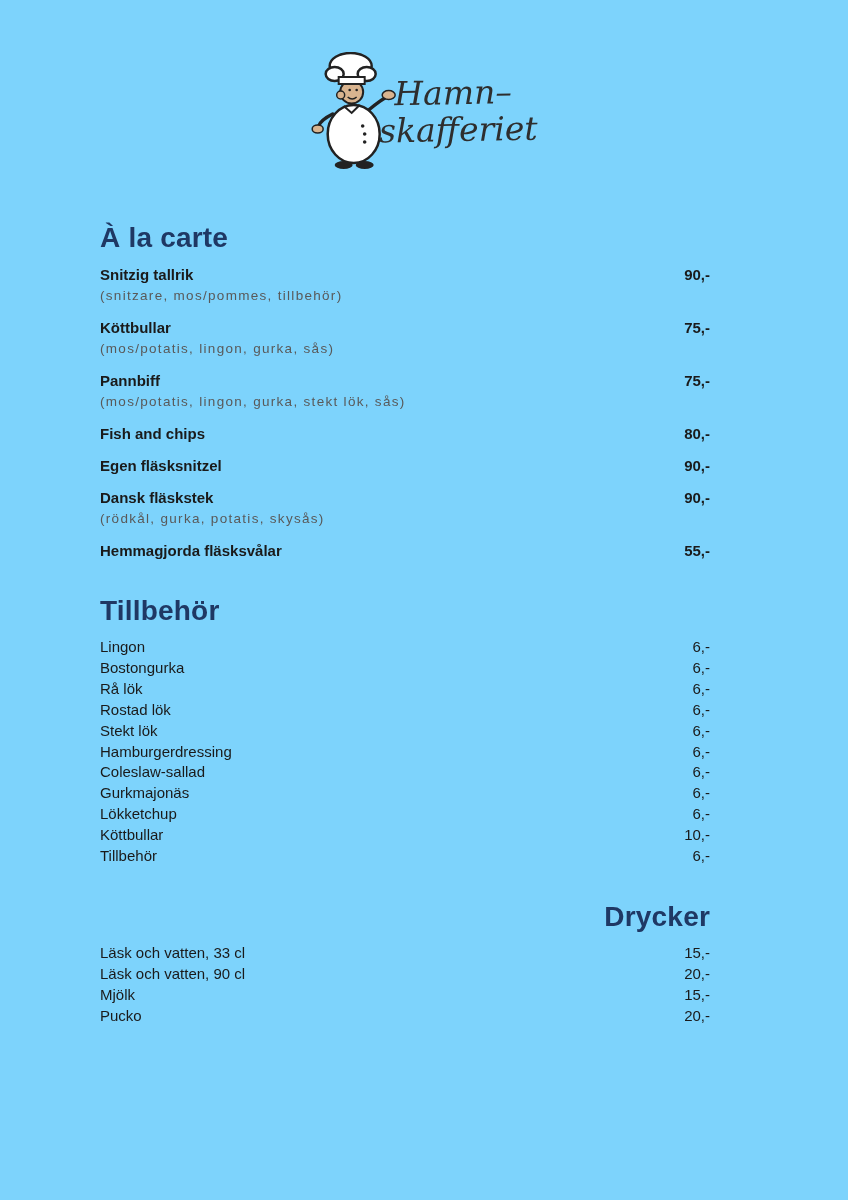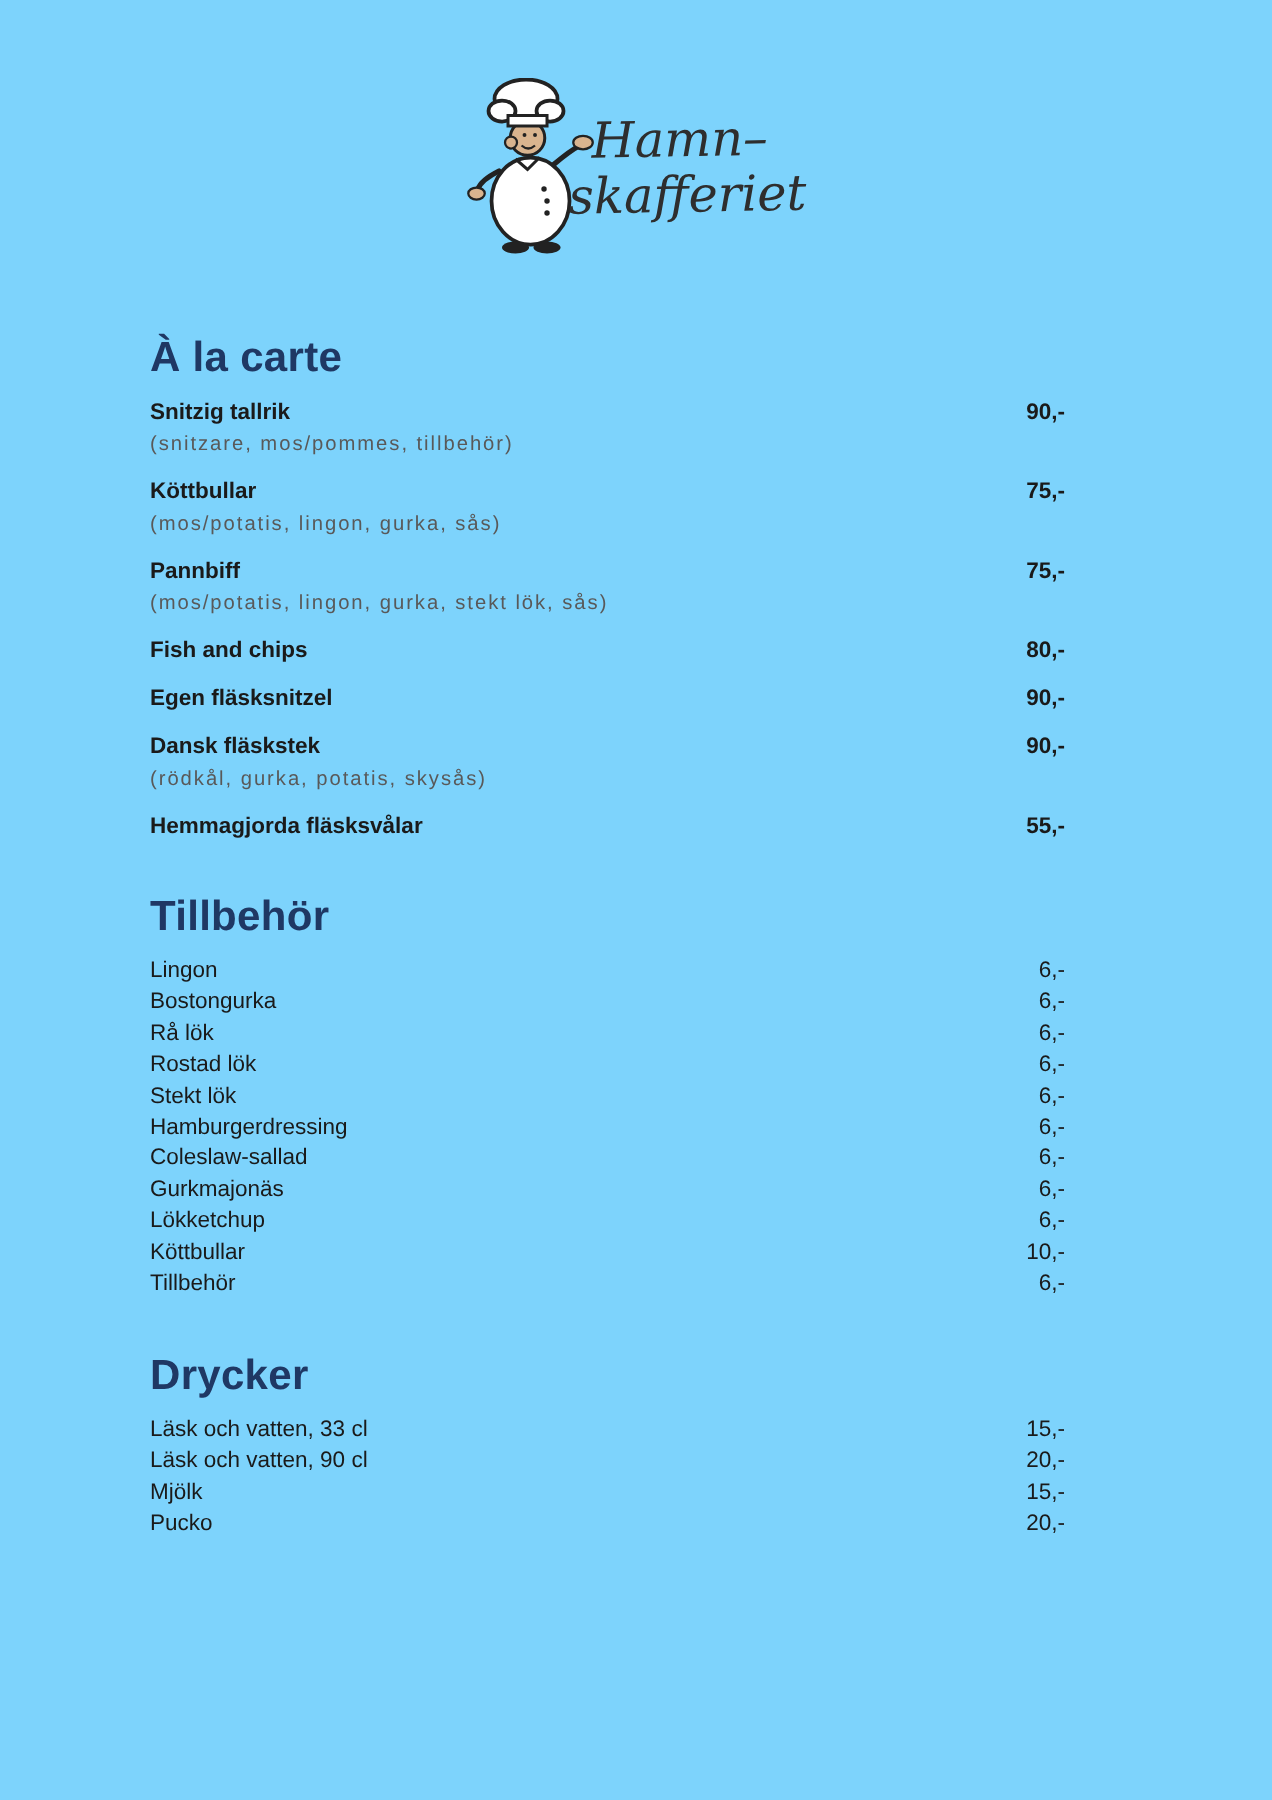--- a/index.html
+++ b/index.html
@@ -43,21 +43,21 @@
     padding: 222px 138px 0 100px;
   }
   .section-title {
     font-size: 28px;
     font-weight: 700;
     color: #1f3864;
     letter-spacing: 0.2px;
     margin-bottom: 10px;
   }
   .section { margin-bottom: 34px; }
-  .section.last { margin-bottom: 0; }
+  .section.last { margin-bottom: 0; text-align: right; }
   
   .dish { margin-bottom: 11px; }
   .dish-row {
     display: flex;
     justify-content: space-between;
     align-items: center;
     line-height: 21px;
   }
   .dish-name, .dish-price {
     font-size: 15px;

